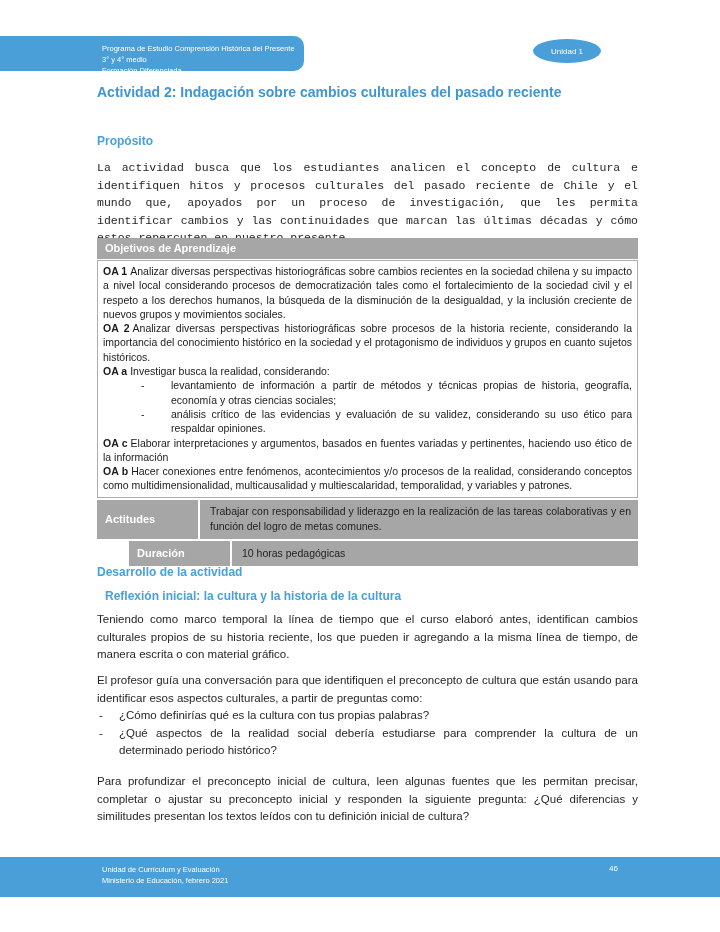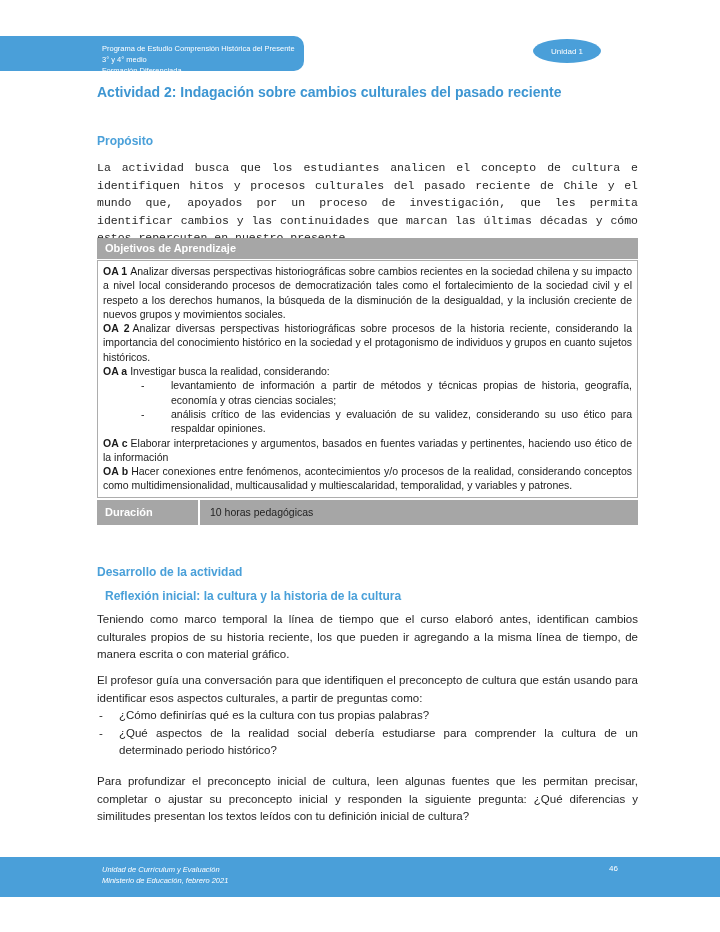--- a/index.html
+++ b/index.html
@@ -72,28 +72,28 @@
   .meta-label{
     flex:0 0 101px;background:var(--table-gray);color:#fff;font-weight:bold;
     font-size:11px;display:flex;align-items:center;padding-left:8px;
   }
   .meta-value{
     flex:1;background:var(--table-gray);color:#1f1f1f;
     font-size:10.5px;line-height:15px;padding:4px 7px 4px 10px;
     display:flex;flex-direction:column;justify-content:center;text-align:justify;
   }
   .row-actitudes{height:39px;}
-  .row-duracion{height:25px;}
+  .row-duracion{height:25px;margin-left:32px;}
 
   
   .footer-bar{
     position:absolute;left:0;top:857px;width:720px;height:40px;
     background:var(--bar-blue);color:#fff;
   }
-  .footer-text{position:absolute;left:102px;top:6.5px;font-size:7.5px;line-height:11px;font-style:italic;}
+  .footer-text{position:absolute;left:102px;top:6.5px;font-size:7.5px;line-height:11px;}
   .page-num{position:absolute;left:609px;top:6.5px;font-size:8px;}
 </style>
 </head>
 <body>
 
 <div class="header-bar">
   <div>Programa de Estudio Comprensión Histórica del Presente 3° y 4° medio</div>
   <div>Formación Diferenciada</div>
 </div>
 
@@ -113,20 +113,26 @@
     <div class="oa-dash">
         <span class="dash">-</span>
         <span class="oa-bullet-text">levantamiento de información a partir de métodos y técnicas propias de historia, geografía, economía y otras ciencias sociales;</span>
       </div>
     <div class="oa-dash">
         <span class="dash">-</span>
         <span class="oa-bullet-text">análisis crítico de las evidencias y evaluación de su validez, considerando su uso ético para respaldar opiniones.</span>
       </div>
     <p class="oa-p"><b class="oa-label">OA c</b><span>Elaborar interpretaciones y argumentos, basados en fuentes variadas y pertinentes, haciendo uso ético de la información</span></p>
     <p class="oa-p"><b class="oa-label">OA b</b><span>Hacer conexiones entre fenómenos, acontecimientos y/o procesos de la realidad, considerando conceptos como multidimensionalidad, multicausalidad y multiescalaridad, temporalidad, y variables y patrones.</span></p>
+  </div>
+  <div class="meta-row row-actitudes">
+    <div class="meta-label">Actitudes</div>
+    <div class="meta-value">
+        <span>Trabajar con responsabilidad y liderazgo en la realización de las tareas colaborativas y en función del logro de metas comunes.</span>
+      </div>
   </div>
   <div class="meta-row row-duracion">
     <div class="meta-label">Duración</div>
     <div class="meta-value">
         <span>10 horas pedagógicas</span>
       </div>
   </div>
 </div>
 
 <div class="abs section-head h-desarrollo">Desarrollo de la actividad</div>

